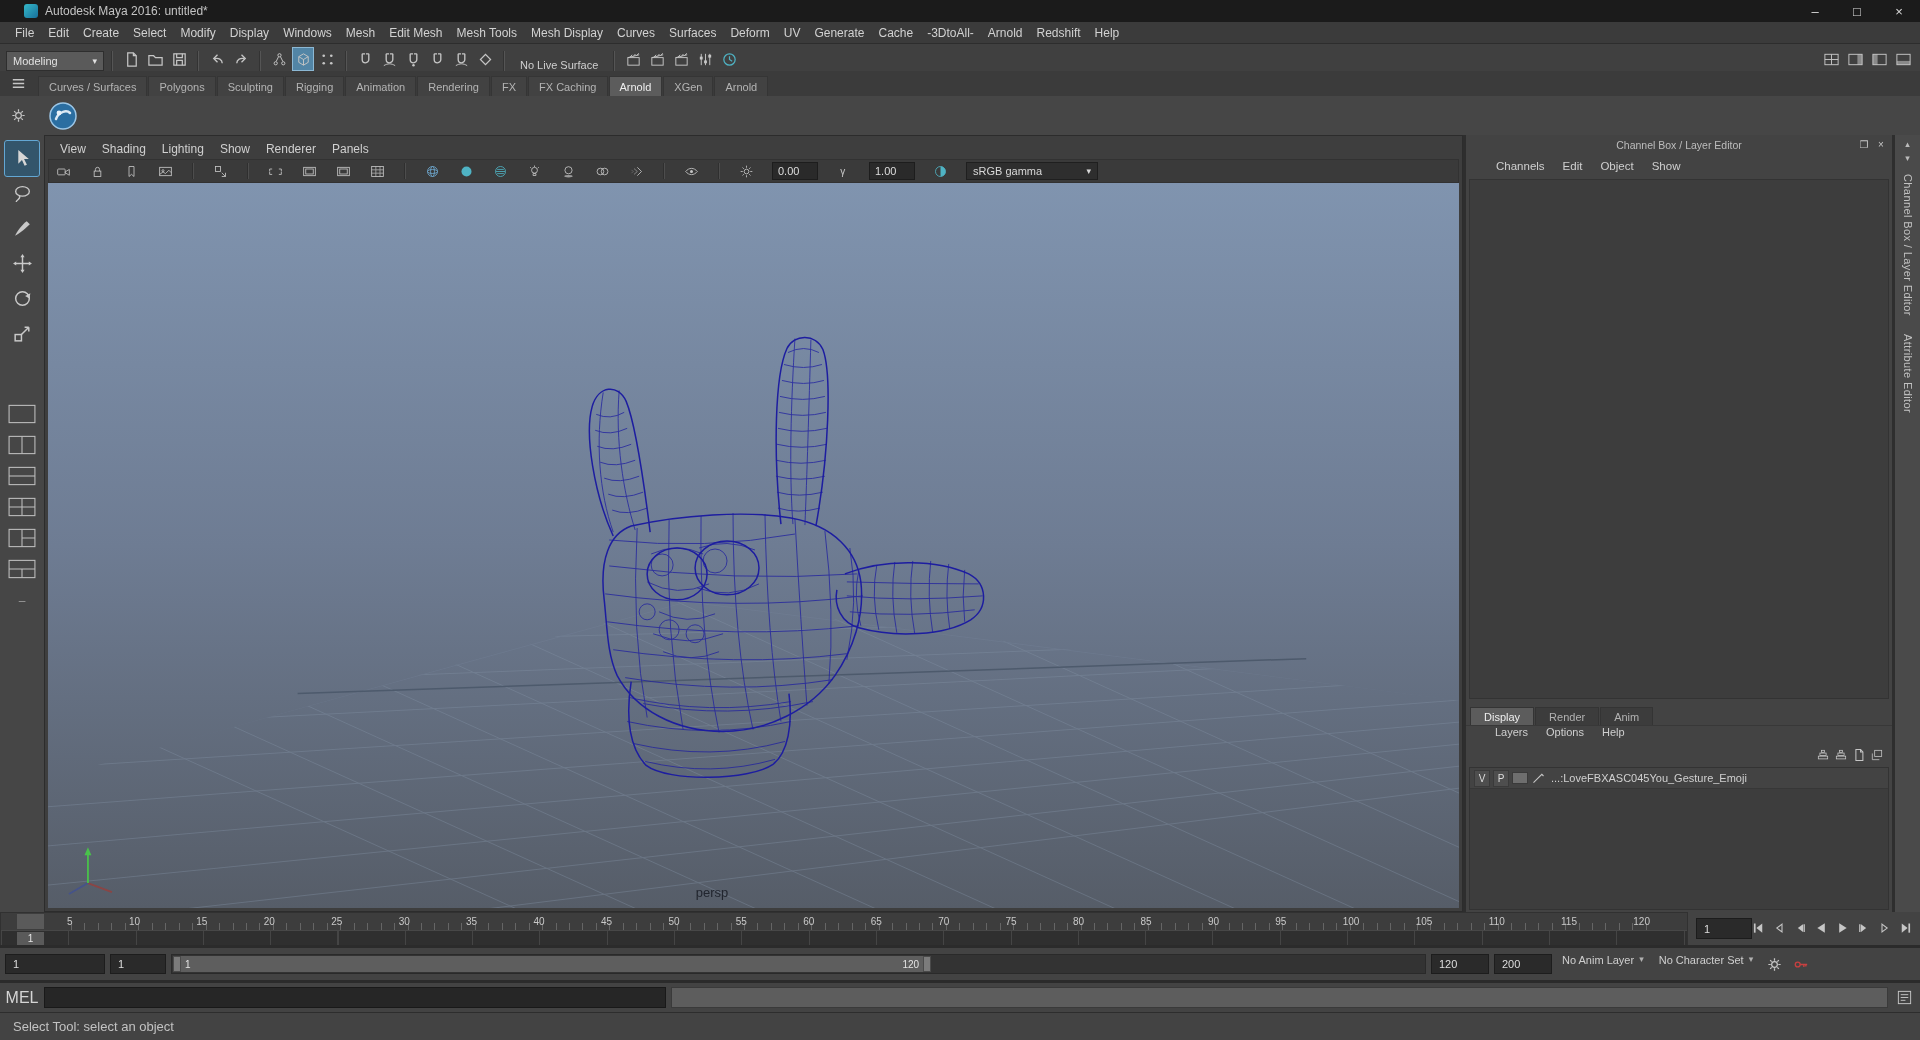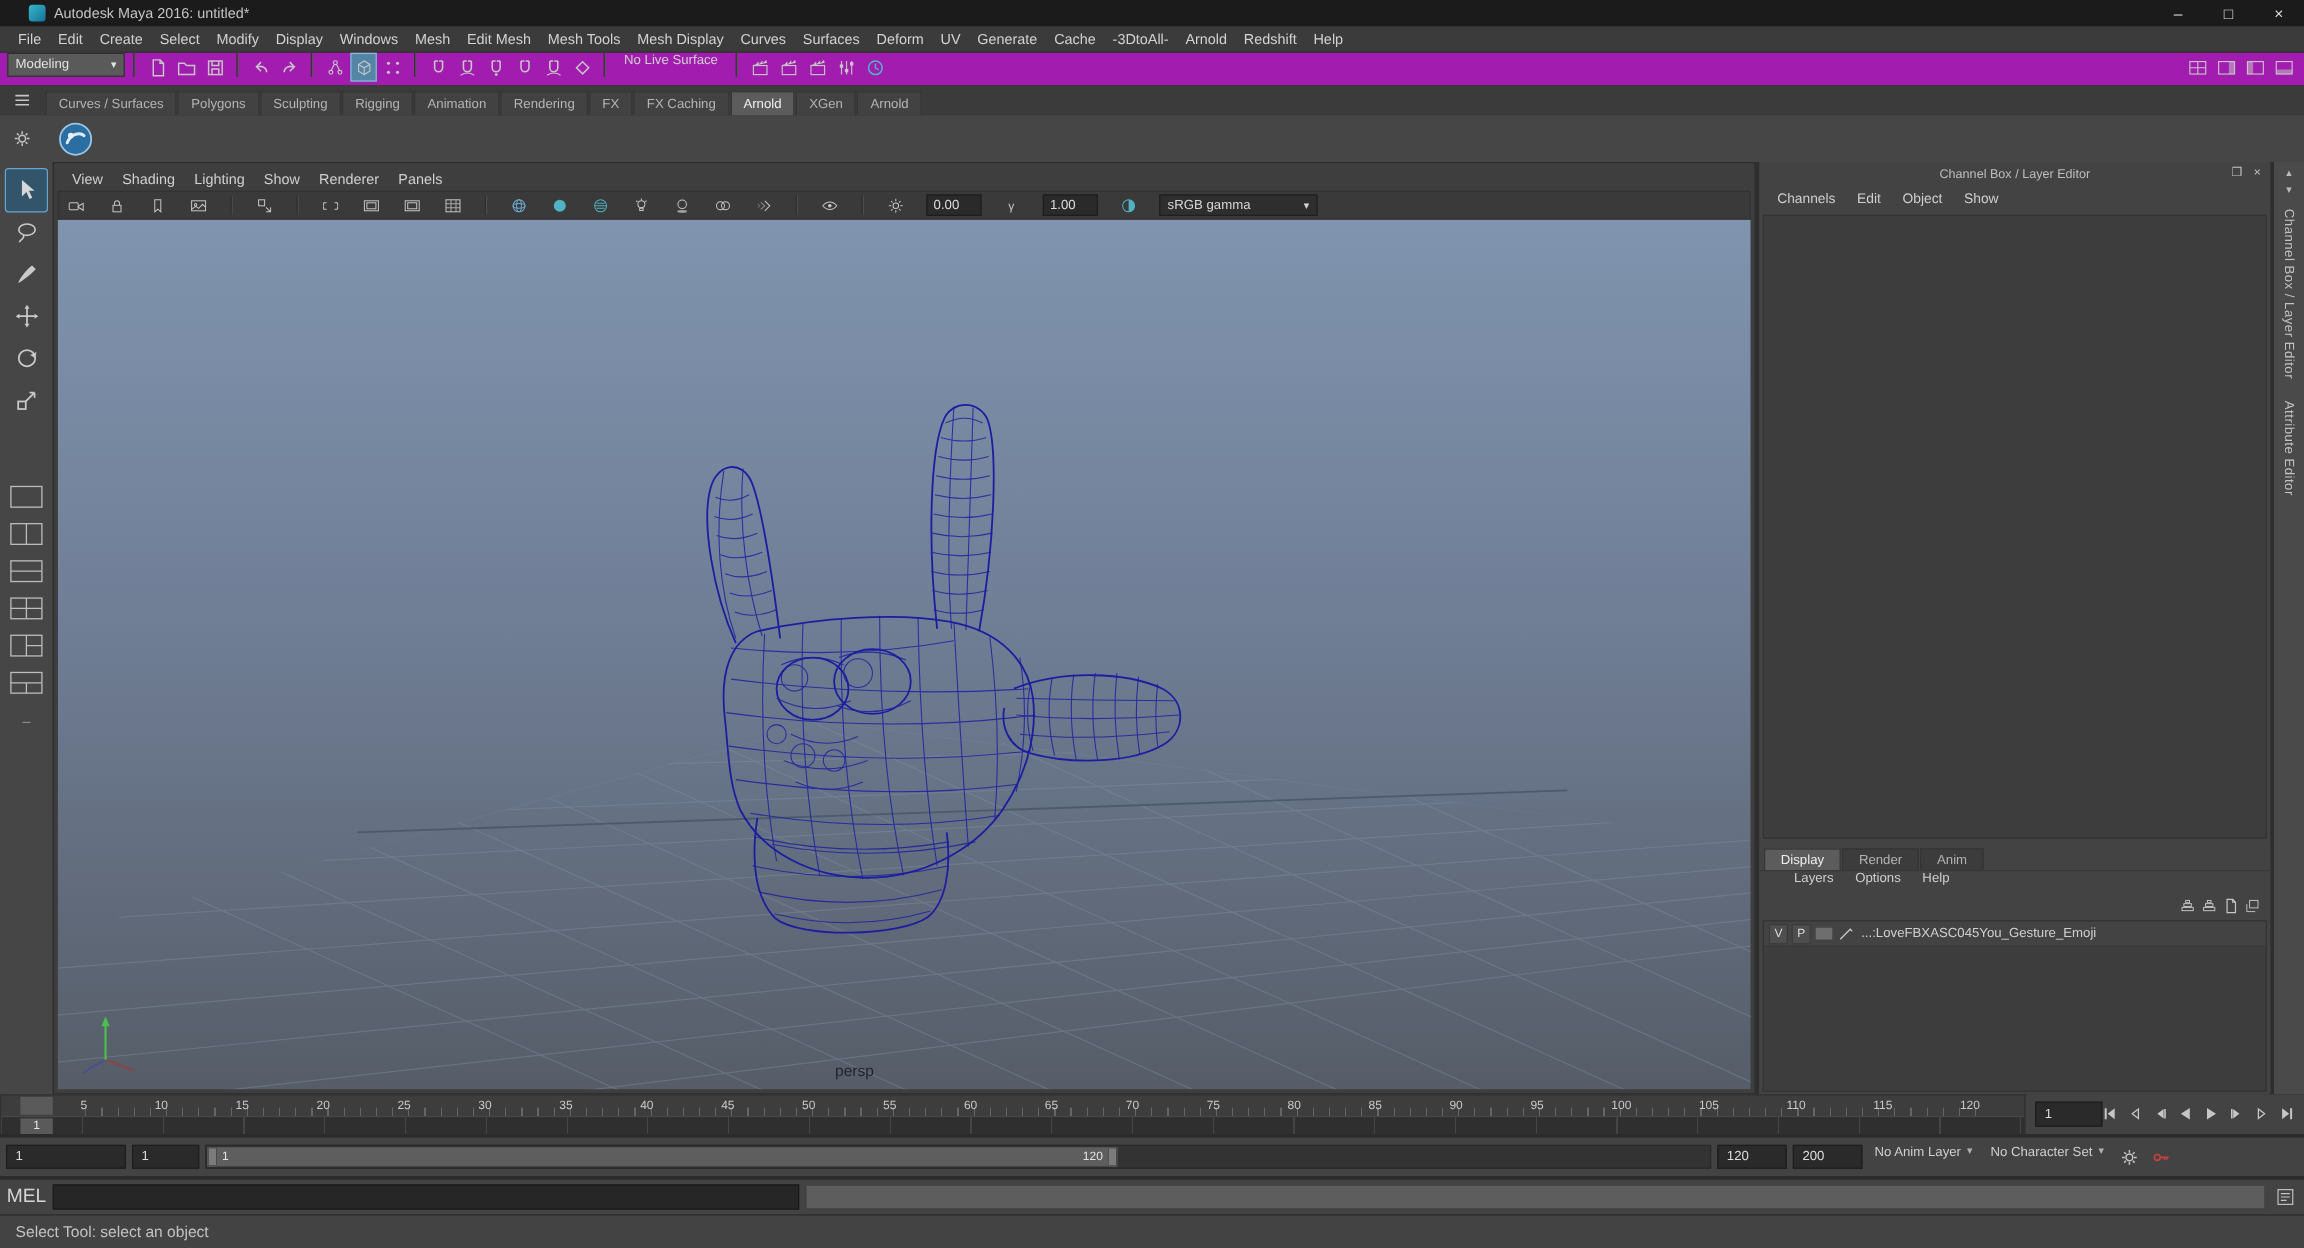--- a/index.html
+++ b/index.html
@@ -11,21 +11,21 @@
 
 .titlebar{height:22px;background:#1b1b1b;display:flex;align-items:center;padding-left:24px;gap:7px;color:#c4c4c4}
 .maya-logo{width:14px;height:14px;border-radius:3px;background:linear-gradient(135deg,#35b9c9,#176f9b)}
 .win-btns{margin-left:auto;display:flex;height:22px}
 .win-btn{width:42px;display:flex;align-items:center;justify-content:center;color:#ddd;font-size:13px}
 .win-btn.close{background:#5c1f1f00}
 
 .menubar{height:22px;background:#3b3b3b;display:flex;align-items:center;padding-left:8px;border-bottom:1px solid #2d2d2d}
 .menu-item{padding:0 7px;color:#d2d2d2;white-space:nowrap}
 
-.statusline{height:27px;background:#a21caf;display:flex;align-items:flex-start;padding:0 6px;gap:2px}
+.statusline{height:27px;background:#404040;display:flex;align-items:flex-end;padding:0 6px;gap:2px}
 .mode-select{width:98px;height:20px;background:#5a5a5a;border:1px solid #2e2e2e;display:flex;align-items:center;justify-content:space-between;padding:0 6px;font-size:11px;color:#e2e2e2}
 .sep{width:0;height:20px;border-left:1px solid #333;border-right:1px solid #555;margin:0 5px}
 .sicon{width:22px;height:24px;display:flex;align-items:center;justify-content:center}
 .sicon.active{background:#5285a6;border:1px solid #8cb8d4}
 .nls{font-size:11px;color:#cfcfcf;padding:0 8px;white-space:nowrap}
 .spacer{flex:1}
 
 .shelftabs{height:25px;background:#3b3b3b;display:flex;align-items:flex-end;padding-left:6px}
 .shelftab{padding:4px 10px 3px;font-size:11px;color:#b4b4b4;background:#424242;border:1px solid #353535;border-bottom:none;margin-right:1px;white-space:nowrap}
 .shelftab.active{background:#5c5c5c;color:#efefef}
@@ -50,21 +50,21 @@
 .psep{width:0;height:16px;border-left:1px solid #2f2f2f;border-right:1px solid #4d4d4d;margin:0 3px}
 .pfield{width:46px;height:18px;background:#2a2a2a;border:1px solid #1d1d1d;color:#dedede;font-size:11px;display:flex;align-items:center;padding-left:5px;margin:0 2px}
 .pselect{width:132px;height:18px;background:#2e2e2e;border:1px solid #1f1f1f;color:#d8d8d8;font-size:11px;display:flex;align-items:center;justify-content:space-between;padding:0 6px;margin-left:2px}
 .canvas{flex:1;position:relative;overflow:hidden}
 .canvas>svg{position:absolute;inset:0;width:100%;height:100%}
 
 .chpanel{width:426px;margin-left:3px;background:#434343;display:flex;flex-direction:column}
 .chheader{height:20px;display:flex;align-items:center;justify-content:center;position:relative;font-size:10.5px;color:#bdbdbd}
 .chheader .hbtns{position:absolute;right:4px;top:2px;display:flex;gap:3px}
 .hbtn{width:14px;height:14px;display:flex;align-items:center;justify-content:center;color:#c6c6c6;font-size:10px}
-.chmenus{height:22px;display:flex;align-items:center;padding-left:6px}
+.chmenus{height:22px;display:flex;align-items:center;padding-left:21px}
 .chmenu{padding:0 9px;font-size:11.5px;color:#cfcfcf}
 .charea{flex:1;background:#3d3d3d;border:1px solid #333;margin:2px 3px}
 .layered{height:208px;display:flex;flex-direction:column;background:#434343;margin-top:3px}
 .ltabs{height:21px;display:flex;align-items:flex-end;padding-left:4px;gap:1px}
 .ltab{padding:3px 13px 2px;font-size:11px;background:#3c3c3c;color:#b2b2b2;border:1px solid #343434;border-bottom:none}
 .ltab.active{background:#5c5c5c;color:#eee}
 .lmenus{height:20px;display:flex;align-items:flex-start;padding-left:20px;border-top:1px solid #383838}
 .lmenu{padding:0 9px;font-size:11px;color:#cfcfcf}
 .licons{height:20px;display:flex;align-items:center;justify-content:flex-end;gap:4px;padding-right:8px}
 .licons .i{width:14px;height:14px}

